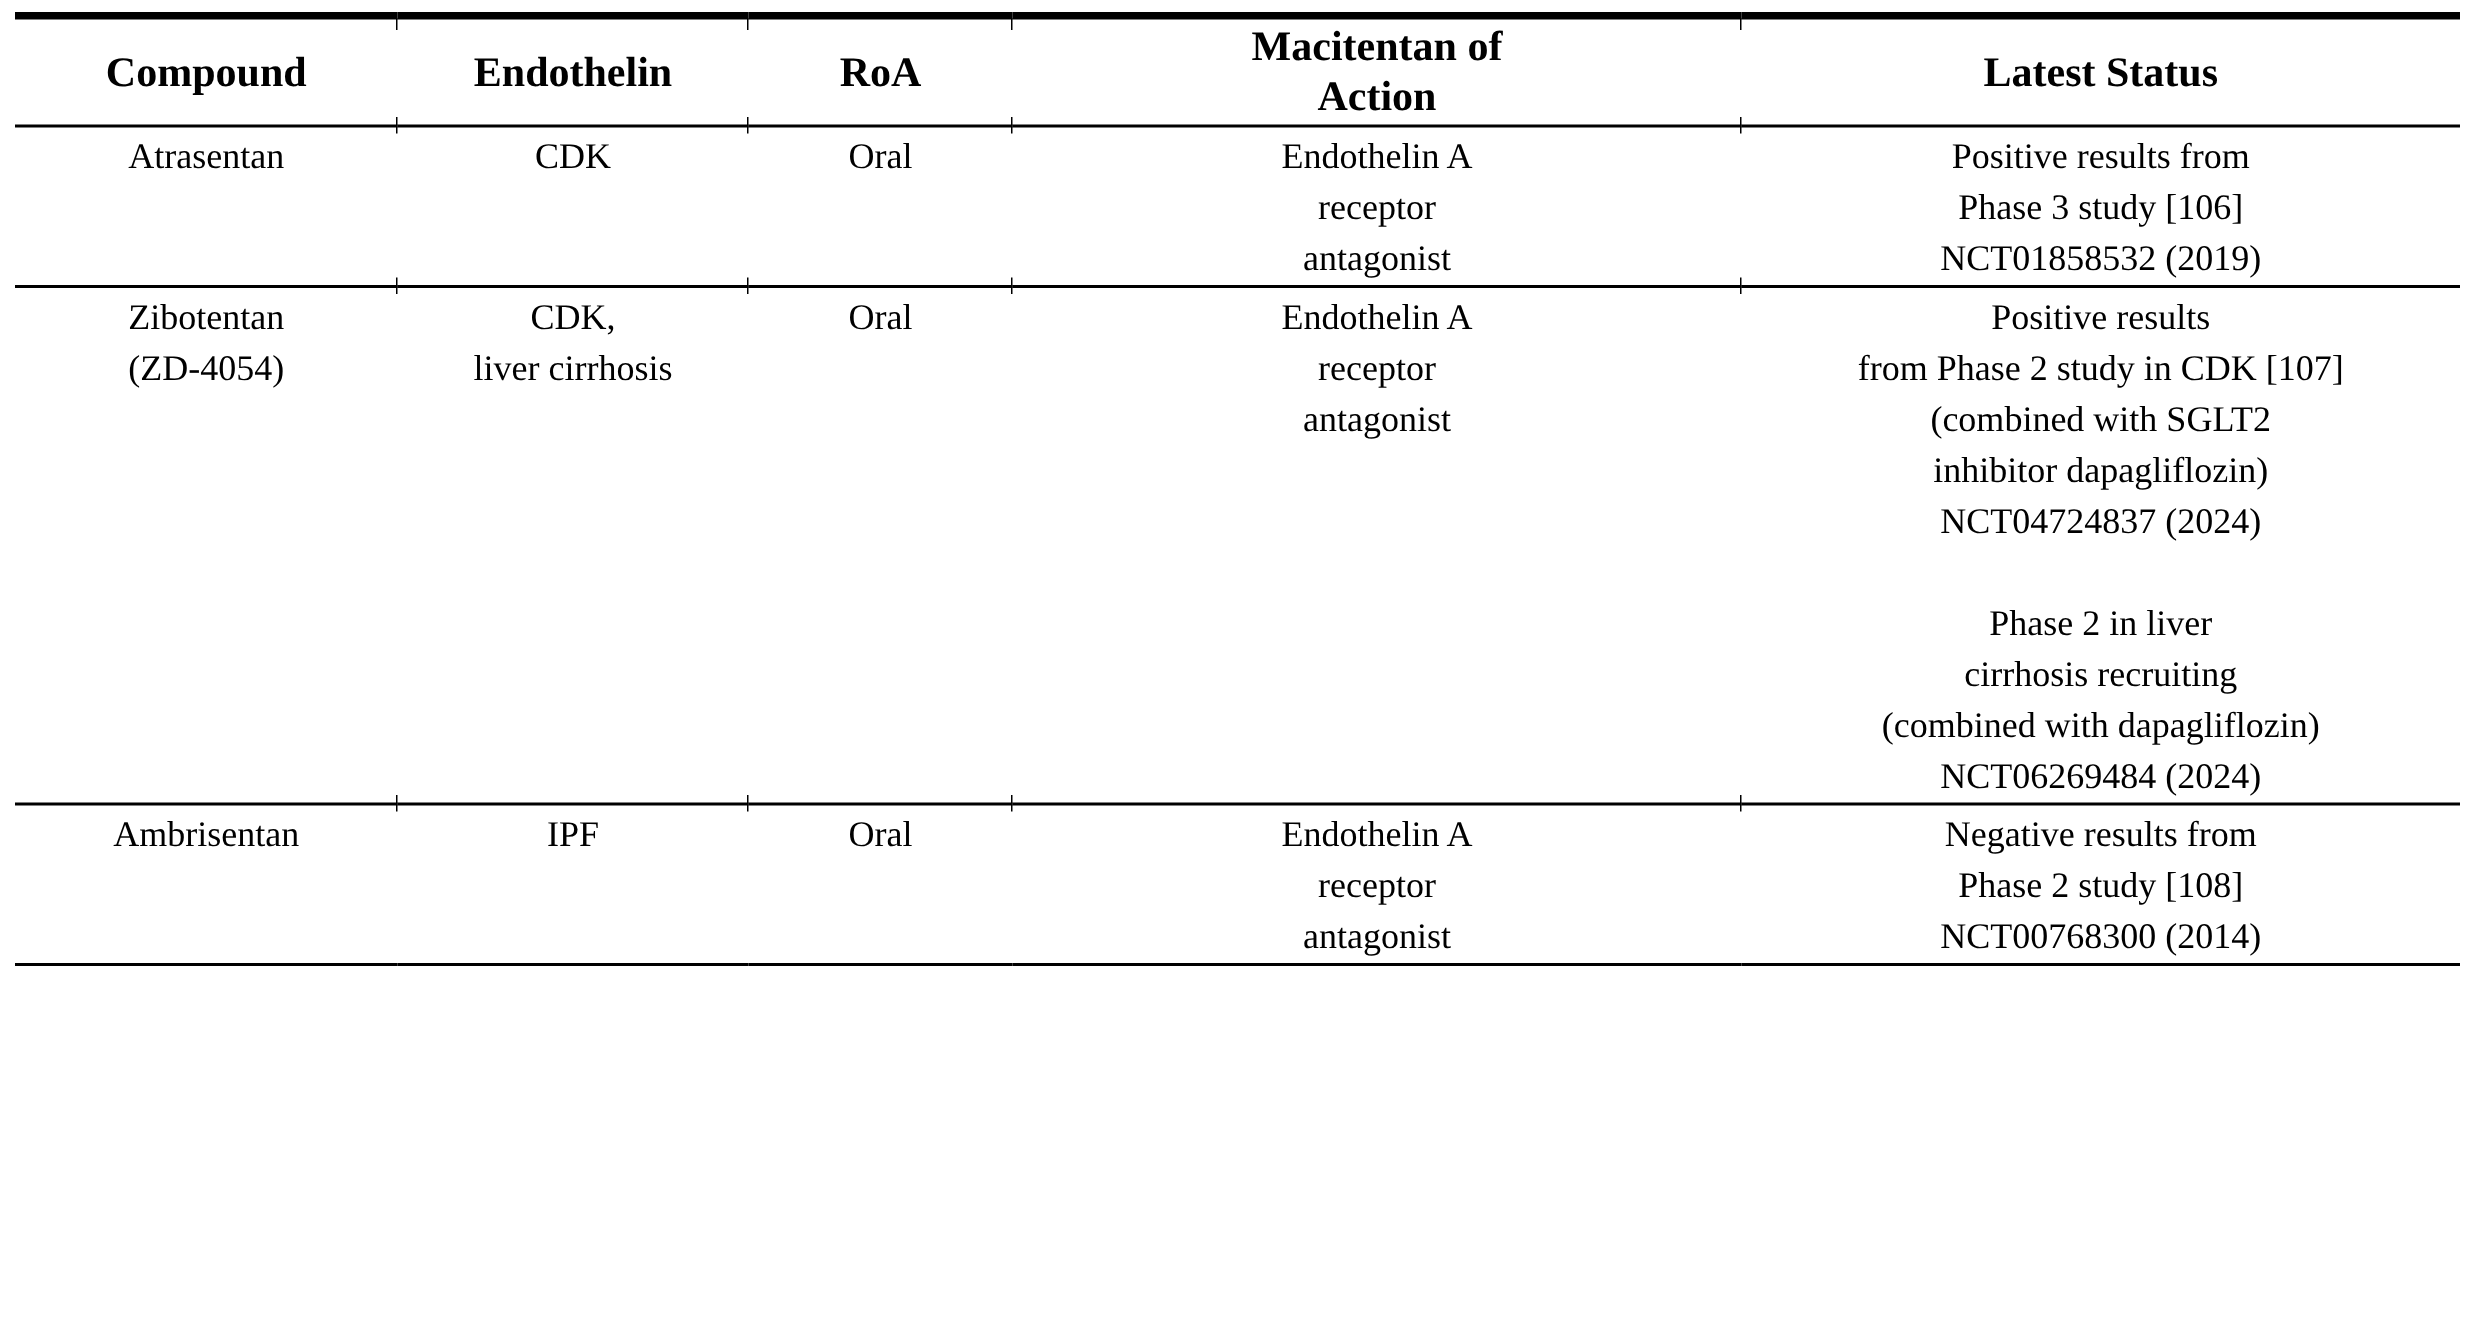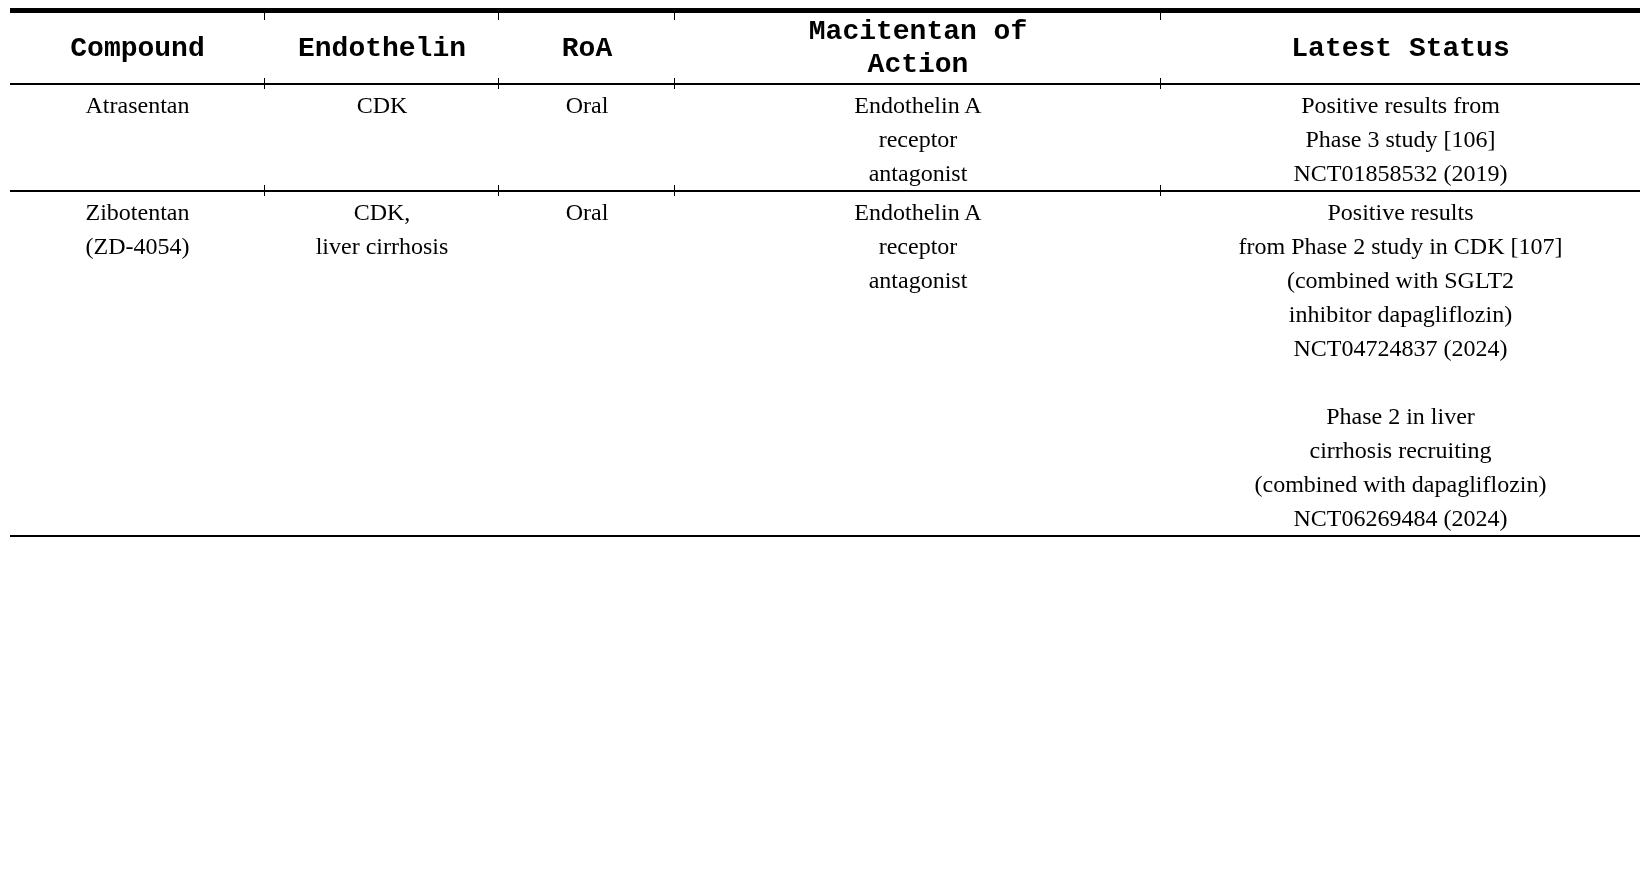--- a/index.html
+++ b/index.html
@@ -24,21 +24,21 @@
     border-collapse: collapse;
     table-layout: fixed;
     width: 1630px;
   }
   col.c1 { width: 255px; }
   col.c2 { width: 234px; }
   col.c3 { width: 176px; }
   col.c4 { width: 486px; }
   col.c5 { width: 479px; }
 
-  thead tr { height: 71px; font-family: Liberation Mono, monospace; }
+  thead tr { height: 71px; }
   thead th {
     font-size: 28px;
     font-weight: bold;
     line-height: 33px;
     text-align: center;
     vertical-align: middle;
     white-space: pre-line;
     border-top: 5px solid #000;
     border-bottom: 2px solid #000;
     padding: 2px 4px;
@@ -137,15 +137,26 @@
 from Phase 2 study in CDK [107]
 (combined with SGLT2
 inhibitor dapagliflozin)
 NCT04724837 (2024)
 
 Phase 2 in liver
 cirrhosis recruiting
 (combined with dapagliflozin)
 NCT06269484 (2024)</td>
       </tr>
+      <tr class="row-3">
+        <td>Ambrisentan</td>
+        <td>IPF</td>
+        <td>Oral</td>
+        <td>Endothelin A
+receptor
+antagonist</td>
+        <td>Negative results from
+Phase 2 study [108]
+NCT00768300 (2014)</td>
+      </tr>
     </tbody>
   </table>
 </div>
 
 </body></html>

